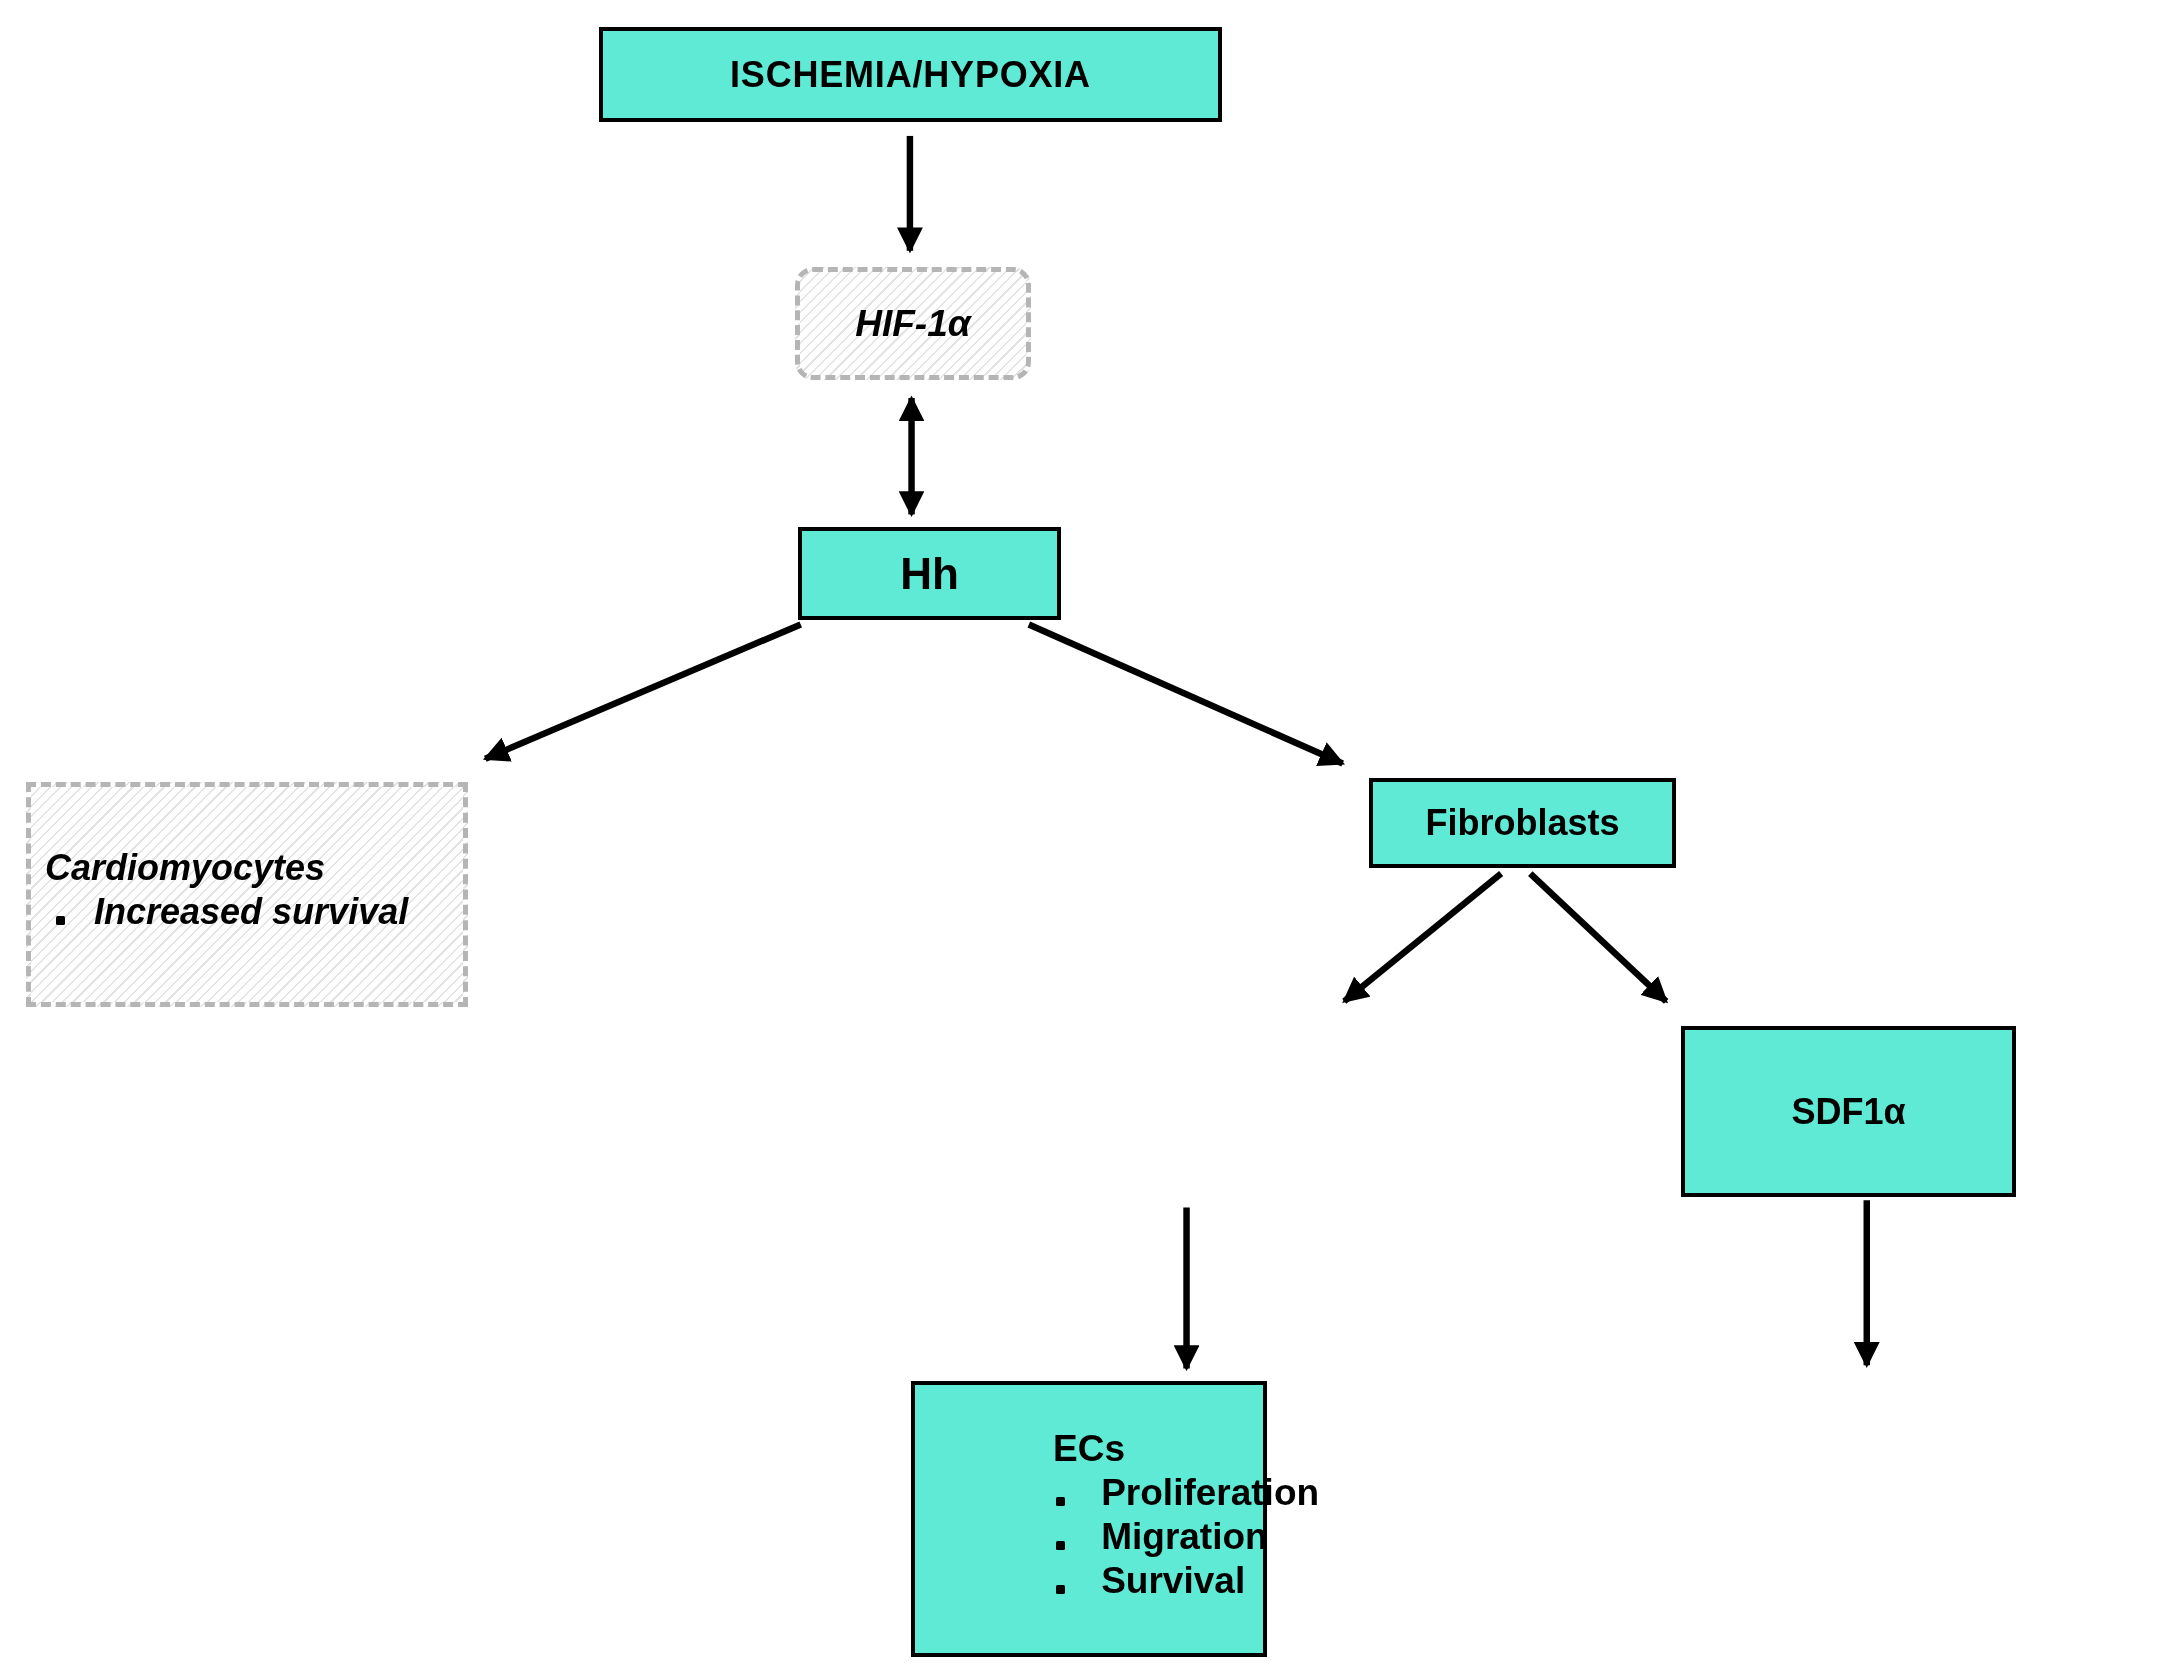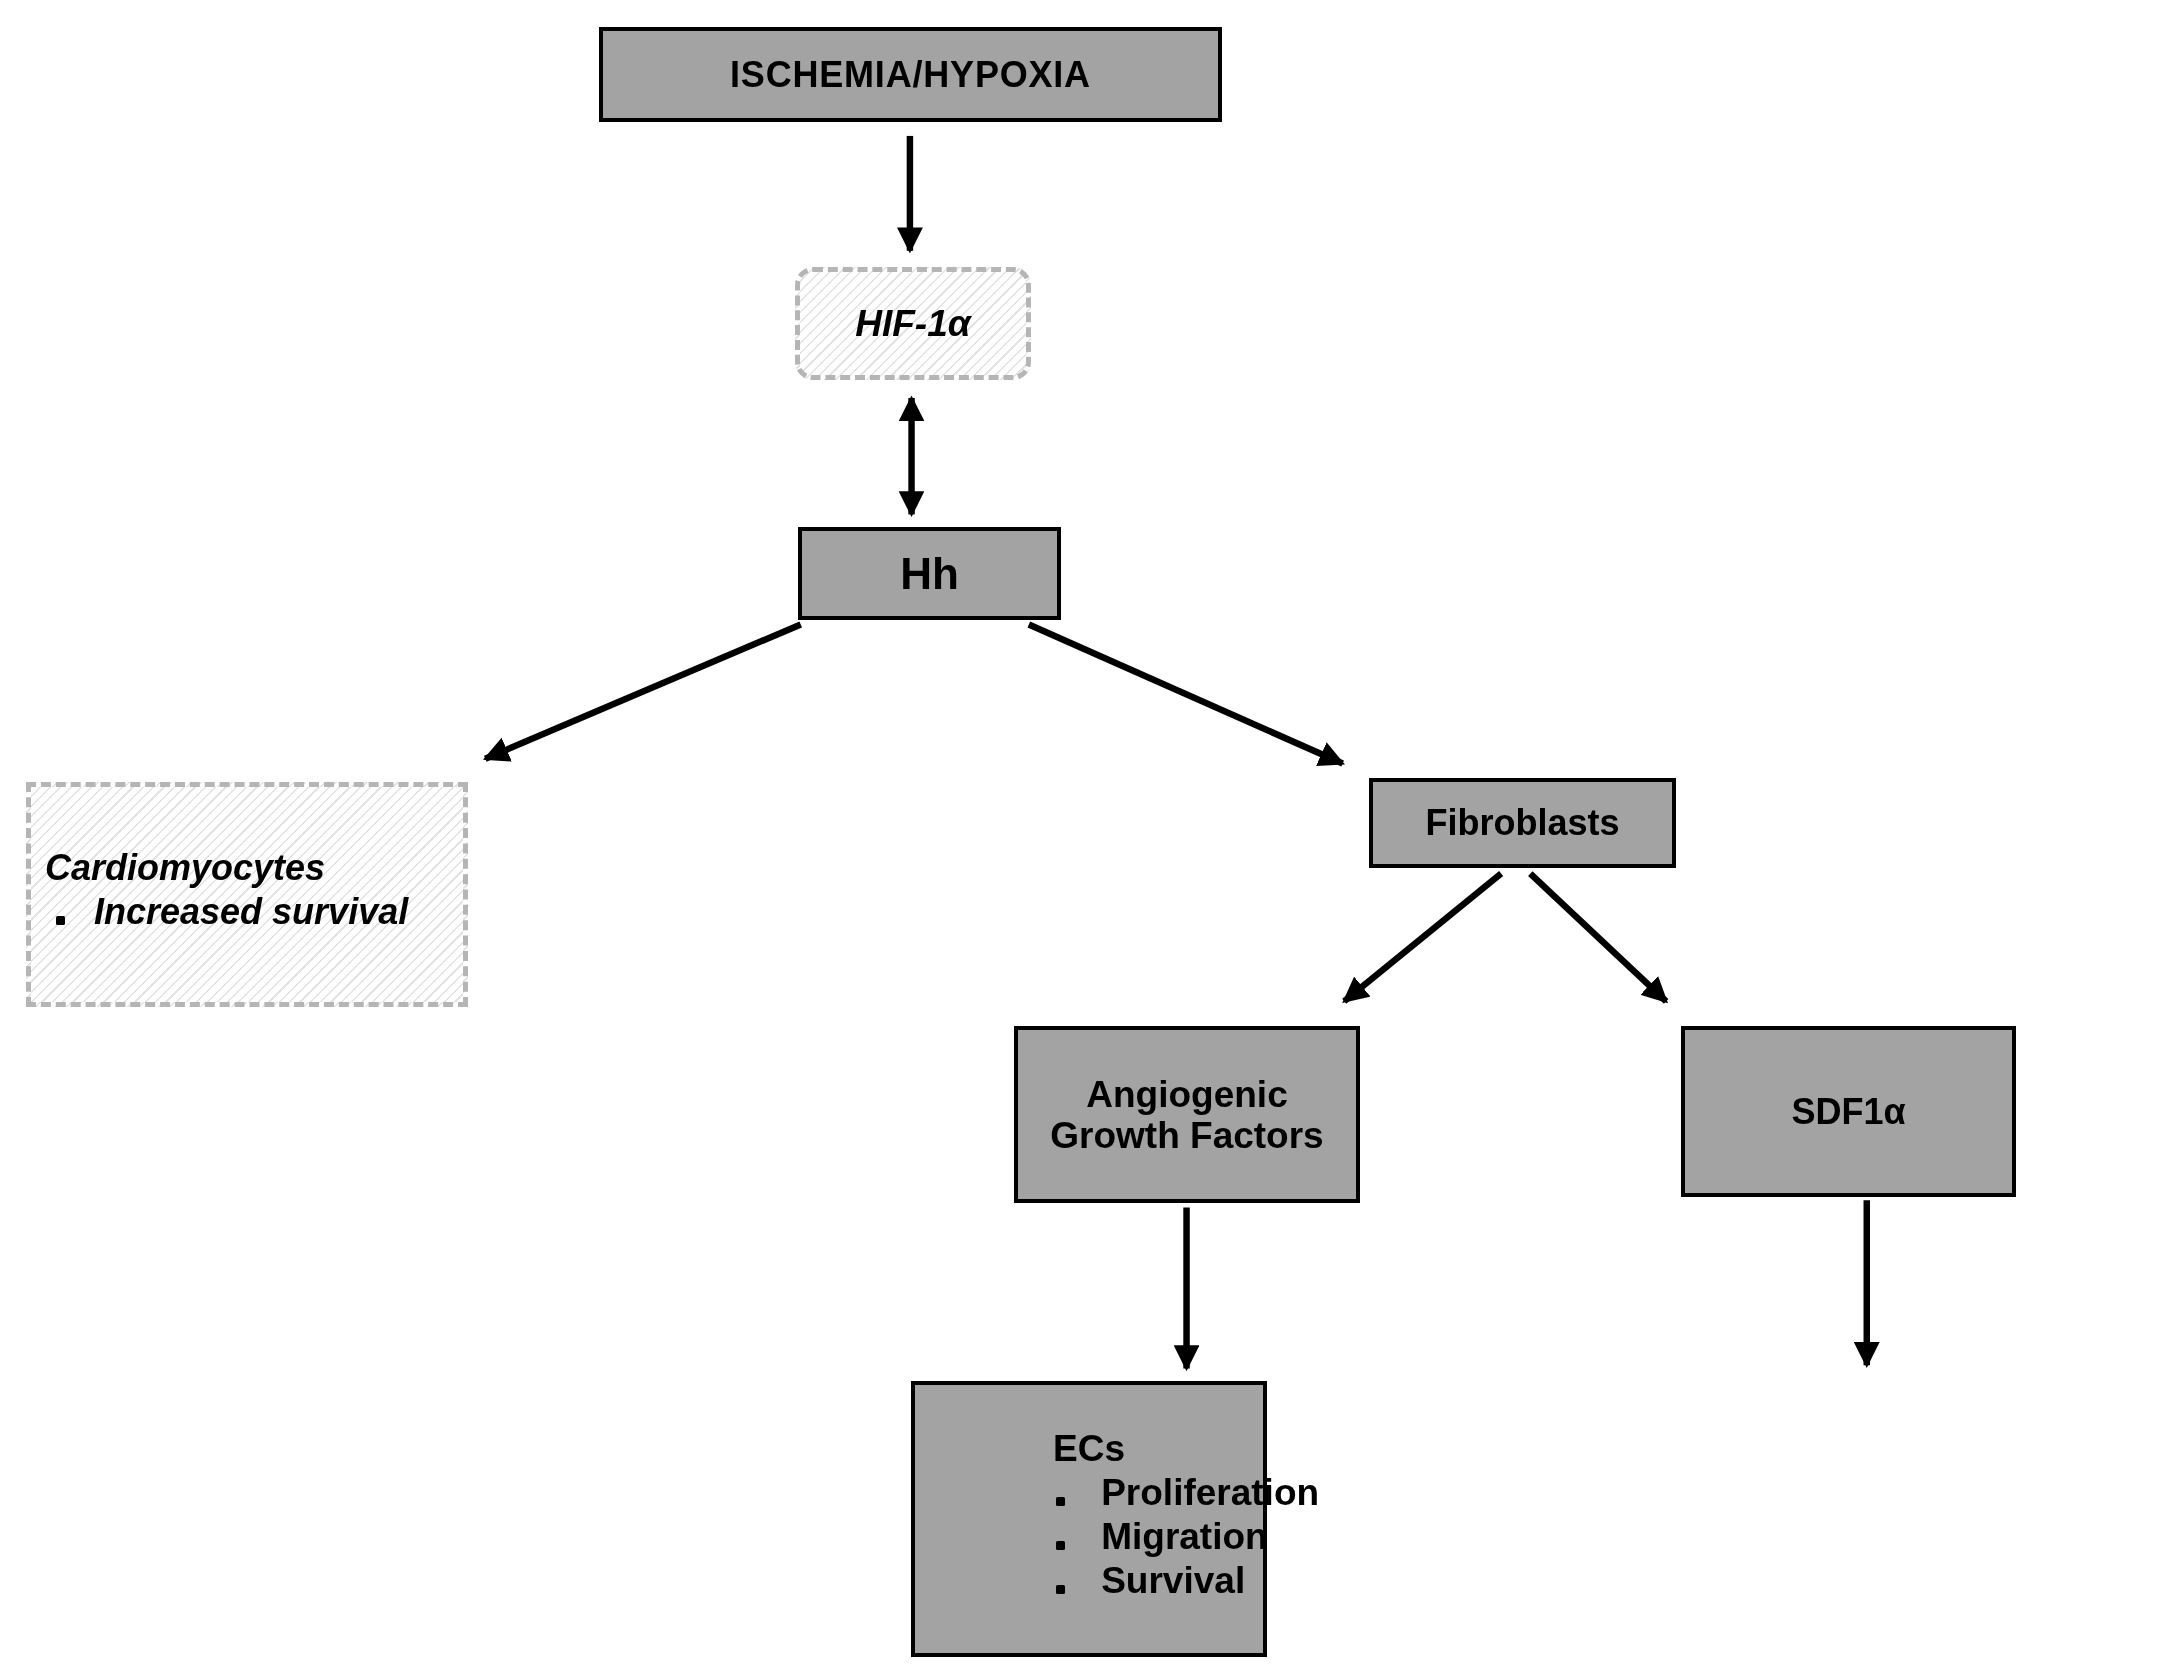--- a/index.html
+++ b/index.html
@@ -10,21 +10,21 @@
     background: #ffffff;
     font-family: "Liberation Sans", sans-serif;
     font-weight: bold;
     color: #000000;
     overflow: hidden;
   }
   .node {
     position: absolute;
     box-sizing: border-box;
     border: 4.9px solid #000000;
-    background: #a3a3a3;
+    background: #5eead4;
   }
   .center-label {
     display: flex;
     align-items: center;
     justify-content: center;
     text-align: center;
   }
   .dashed {
     border: 5.7px dashed #b5b5b5;
     background-image: repeating-linear-gradient(135deg, #ffffff 0px, #ffffff 5.7px, #e3e3e3 5.7px, #e3e3e3 7.3px);
@@ -119,24 +119,20 @@
         <span class="dot"></span>
         <span class="btext">Increased survival</span>
       </div>
     </div>
   </div>
 
   <div id="n-fibro" class="node center-label">
     <span>Fibroblasts</span>
   </div>
 
-  <div id="n-agf" class="node center-label">
-    <span class="preline">Angiogenic
-Growth Factors</span>
-  </div>
 
   <div id="n-sdf" class="node center-label">
     <span>SDF1α</span>
   </div>
 
   <div id="n-ecs" class="node">
     <div class="ecs-content">
       <div>ECs</div>
       <div class="brow ecs-brow">
         <span class="dot"></span>

